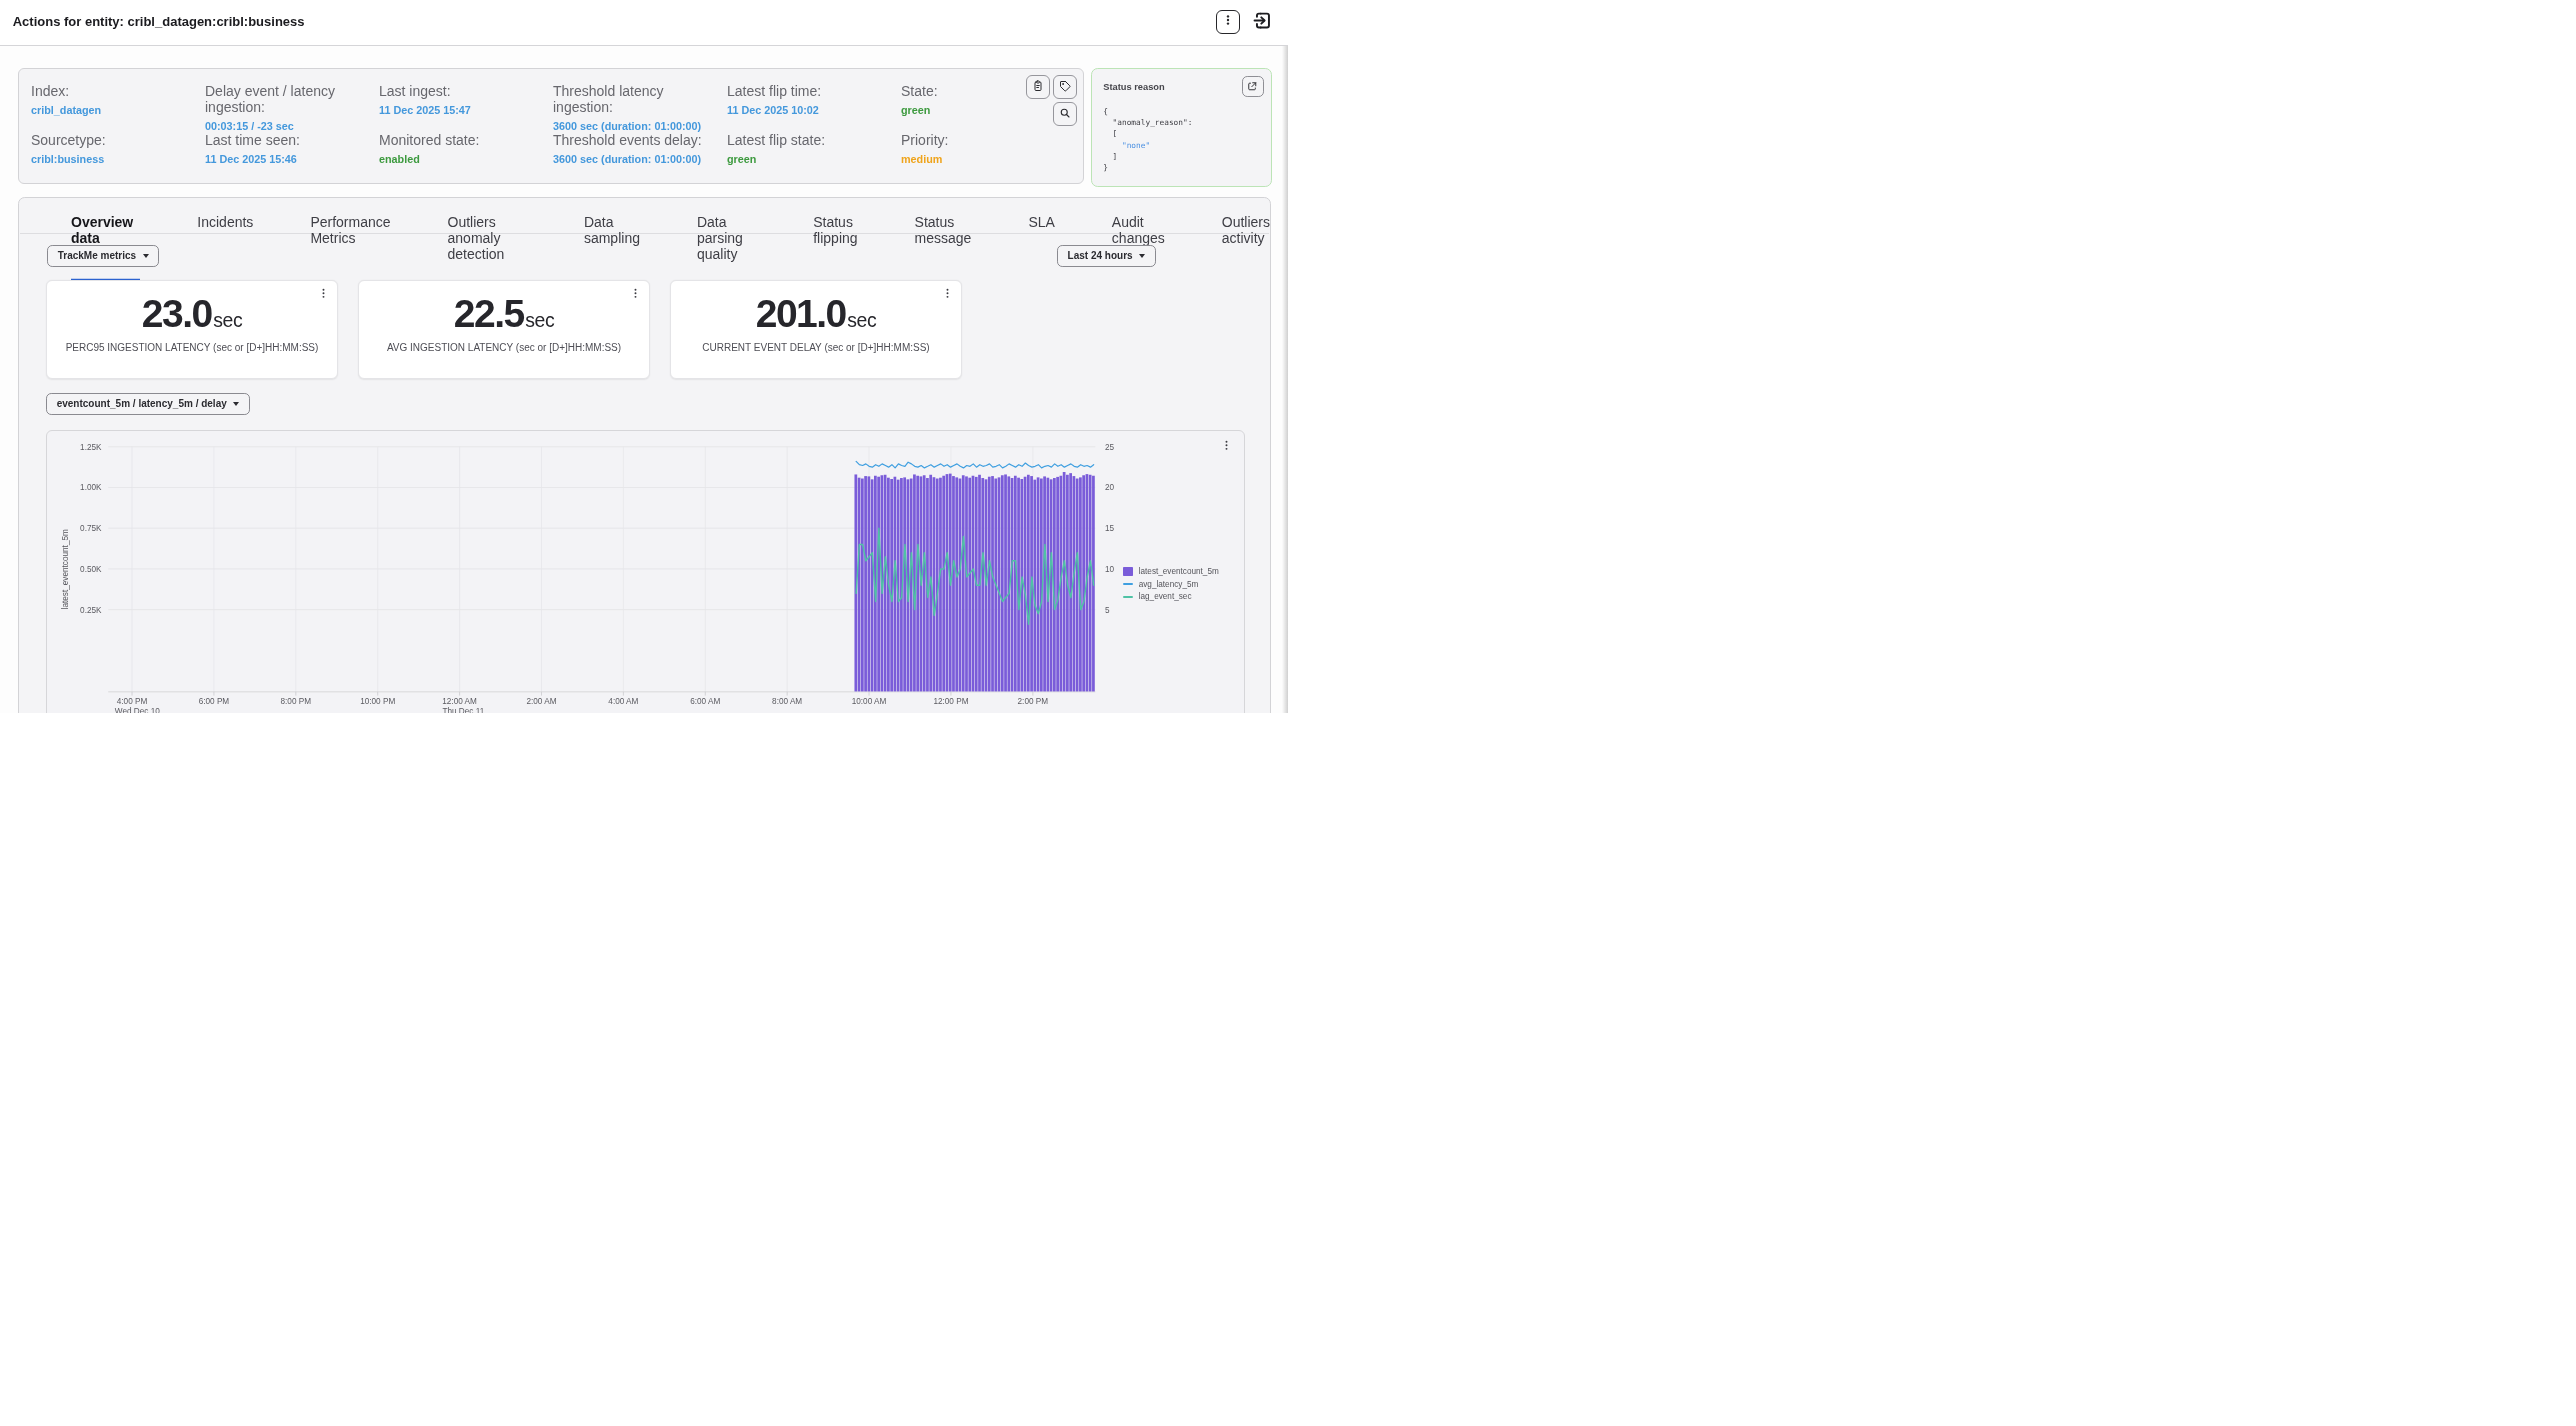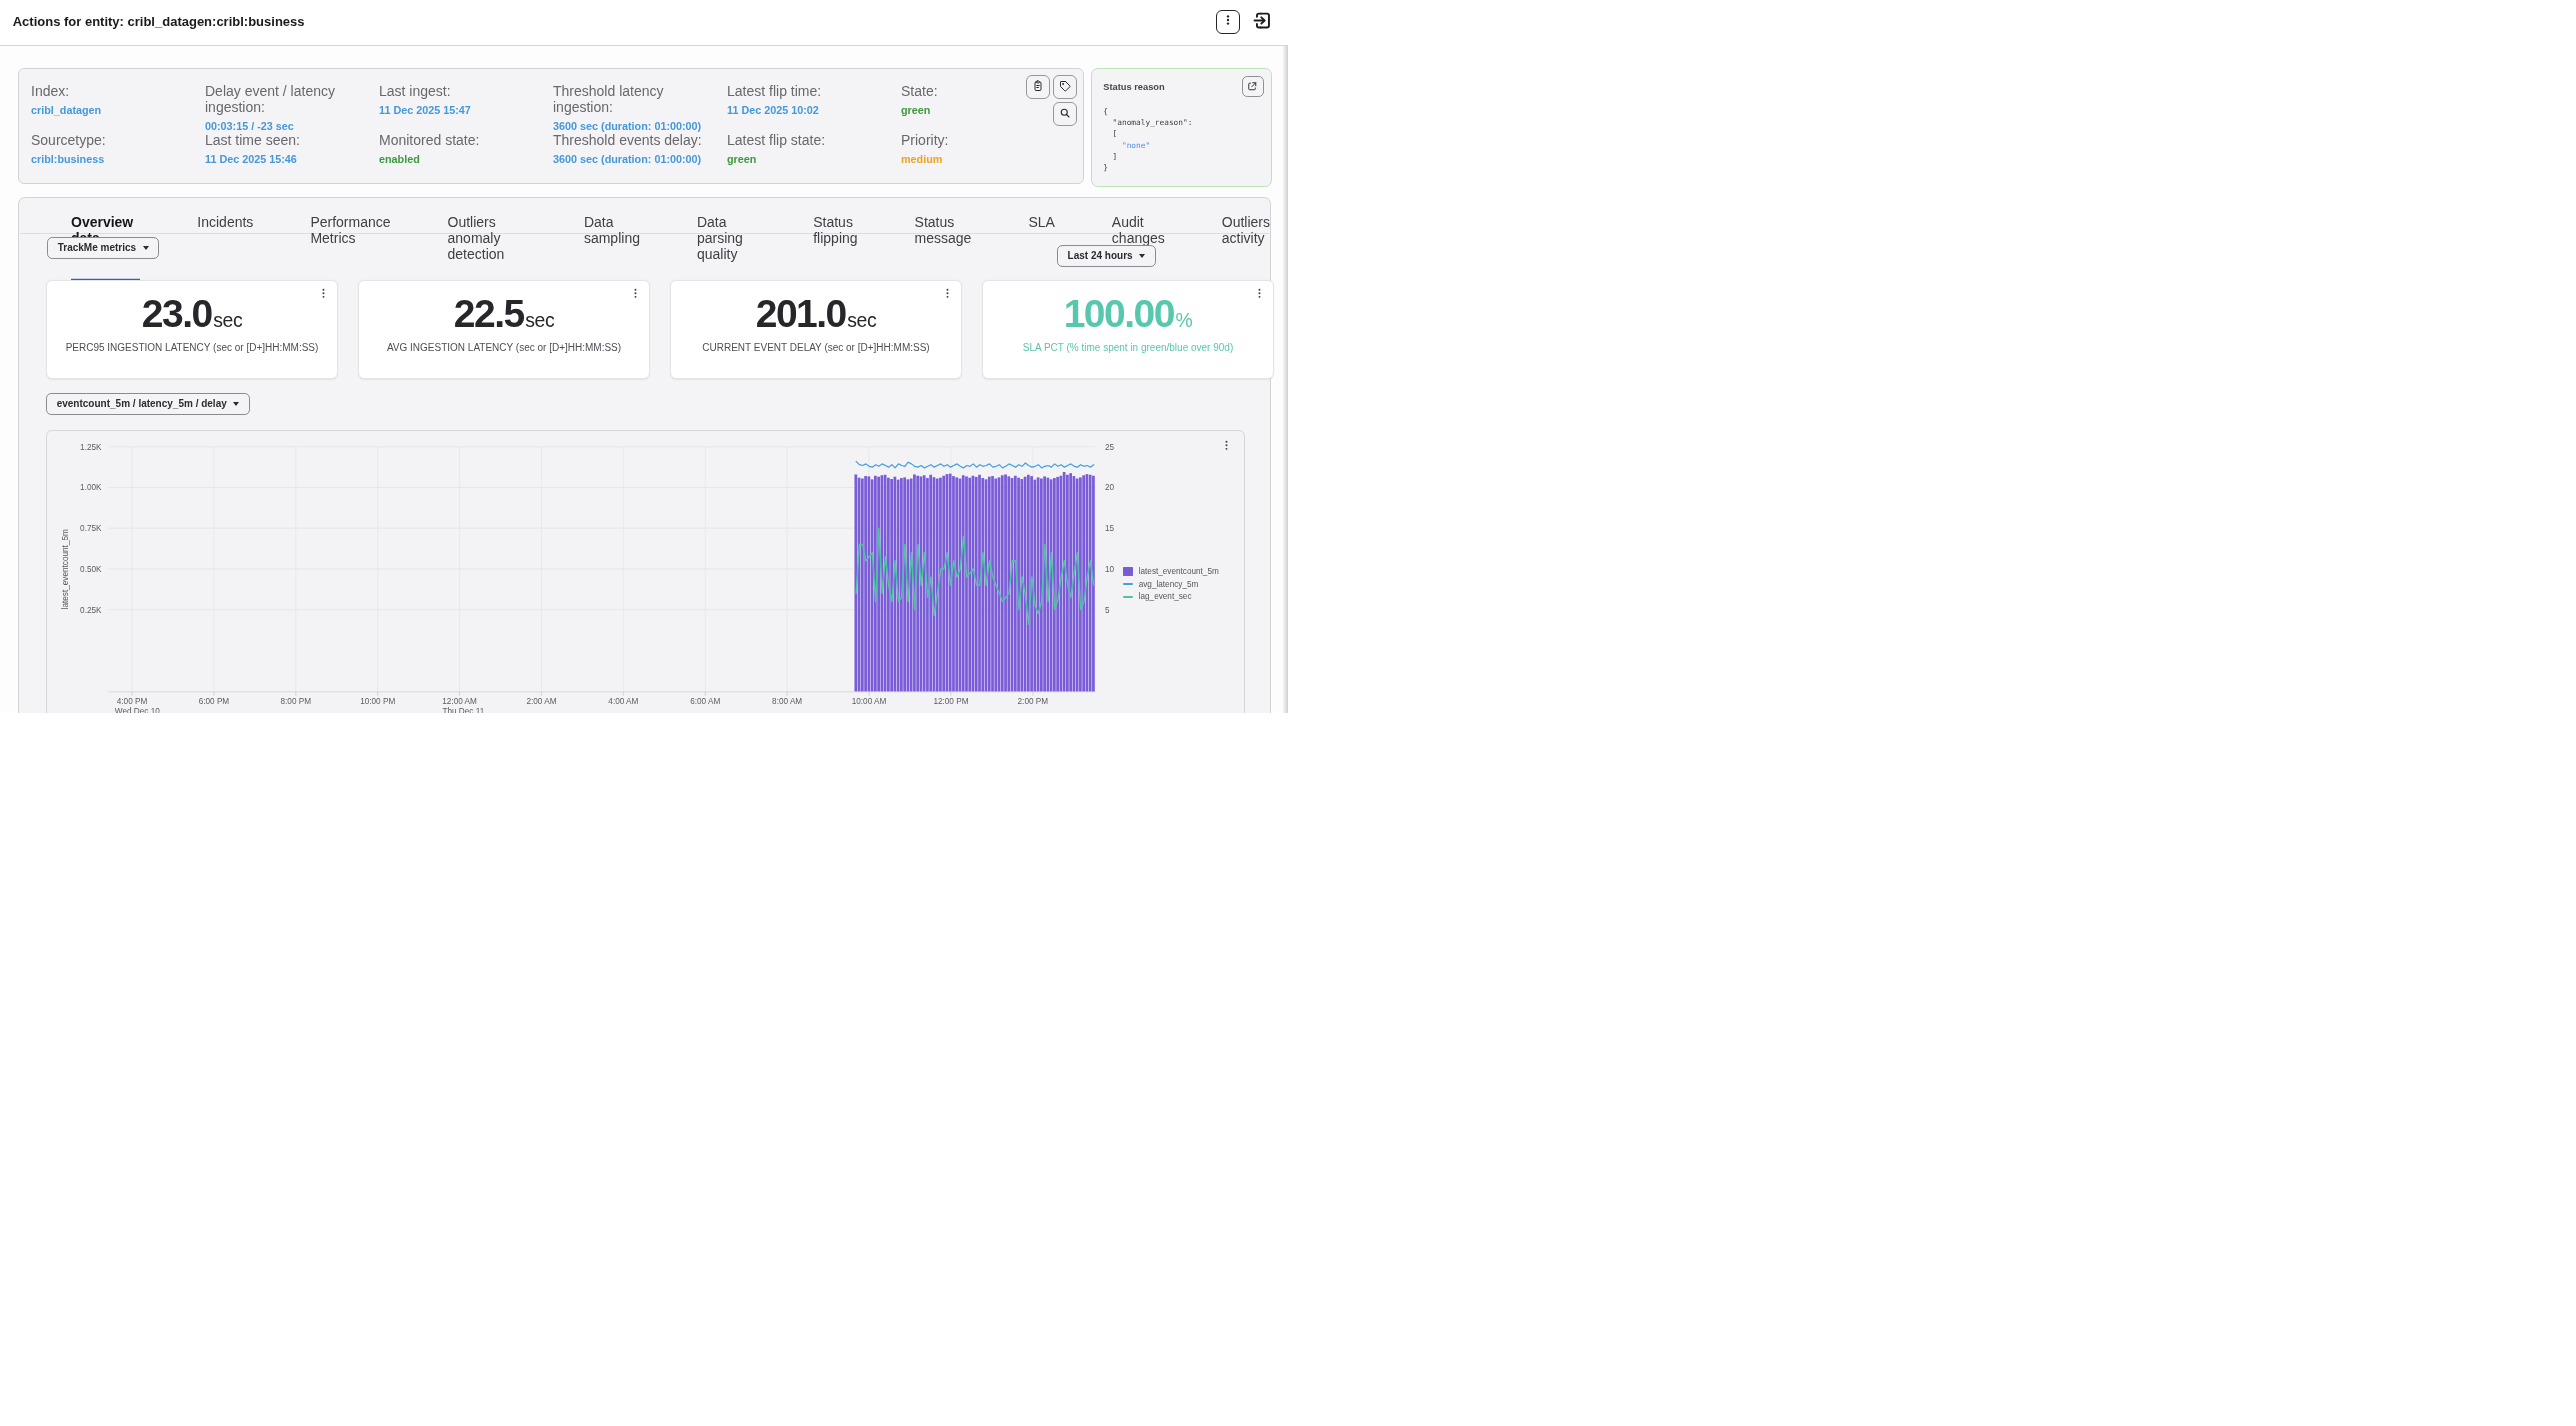--- a/index.html
+++ b/index.html
@@ -39,21 +39,21 @@
         border:0.7px solid #d3d3d6;border-radius:6.7px;}
   .tabs-line{position:absolute;left:0.7px;right:0.7px;top:35px;height:0.7px;background:#dddde0;}
   .tabs{position:absolute;left:12px;top:15.7px;display:flex;gap:17px;}
   .tab{font-size:14px;color:#3e3e45;padding-bottom:19px;cursor:pointer;margin-left:40px;}
   .tab.active{font-weight:700;color:#16161a;box-shadow:inset 0 -2.2px 0 #2c64d2;}
   .btn-dd{display:inline-flex;align-items:center;gap:6.7px;border:0.7px solid #8a8a90;border-radius:5.2px;
           background:#f4f4f6;font-size:10px;font-weight:600;color:#2b2b30;padding:0 9.7px;height:21.7px;
           cursor:pointer;font-family:inherit;}
   .caret{width:0;height:0;border-left:3.4px solid transparent;border-right:3.4px solid transparent;
          border-top:4.1px solid #2b2b30;}
-  .dd-metrics{position:absolute;left:28px;top:39px;}
+  .dd-metrics{position:absolute;left:28px;top:47px;}
   .dd-time{position:absolute;right:114px;top:47px;}
   .dd-chart{position:absolute;left:27px;top:195px;}
   
   .cards{position:absolute;left:27px;top:82px;display:flex;gap:20px;}
   .card{width:290px;height:97px;background:#fff;border:0.7px solid #e4e4e7;border-radius:6px;
         box-shadow:0 0.7px 1.5px rgba(0,0,0,.07);position:relative;}
   .card-kebab{position:absolute;top:6.7px;right:9px;cursor:pointer;}
   .card-num{display:flex;justify-content:center;align-items:baseline;margin-top:12.7px;}
   .num{font-size:39px;font-weight:800;color:#26262b;letter-spacing:-1.5px;line-height:1;}
   .unit{font-size:19.4px;font-weight:500;color:#26262b;margin-left:1.5px;letter-spacing:-0.4px;}
@@ -271,34 +271,20 @@
                 <circle cx="6" cy="2.2" r="1.3"></circle>
                 <circle cx="6" cy="7" r="1.3"></circle>
                 <circle cx="6" cy="11.8" r="1.3"></circle>
               </g>
             </svg></span>
         <div class="card-num">
             <span class="num">201.0</span>
             <span class="unit">sec</span>
           </div>
         <div class="card-label">CURRENT EVENT DELAY (sec or [D+]HH:MM:SS)</div>
-      </div>
-      <div class="card accent">
-        <span class="card-kebab"><svg width="9" height="10.5" viewBox="0 0 12 14">
-              <g fill="#3a3a40">
-                <circle cx="6" cy="2.2" r="1.3"></circle>
-                <circle cx="6" cy="7" r="1.3"></circle>
-                <circle cx="6" cy="11.8" r="1.3"></circle>
-              </g>
-            </svg></span>
-        <div class="card-num">
-            <span class="num">100.00</span>
-            <span class="unit">%</span>
-          </div>
-        <div class="card-label">SLA PCT (% time spent in green/blue over 90d)</div>
       </div>
     </div>
 
     <button class="btn-dd dd-chart">
       <span>eventcount_5m / latency_5m / delay</span>
       <span class="caret"></span>
     </button>
 
     <div class="chart-panel">
       <span class="chart-kebab"><svg width="9" height="10.5" viewBox="0 0 12 14">

